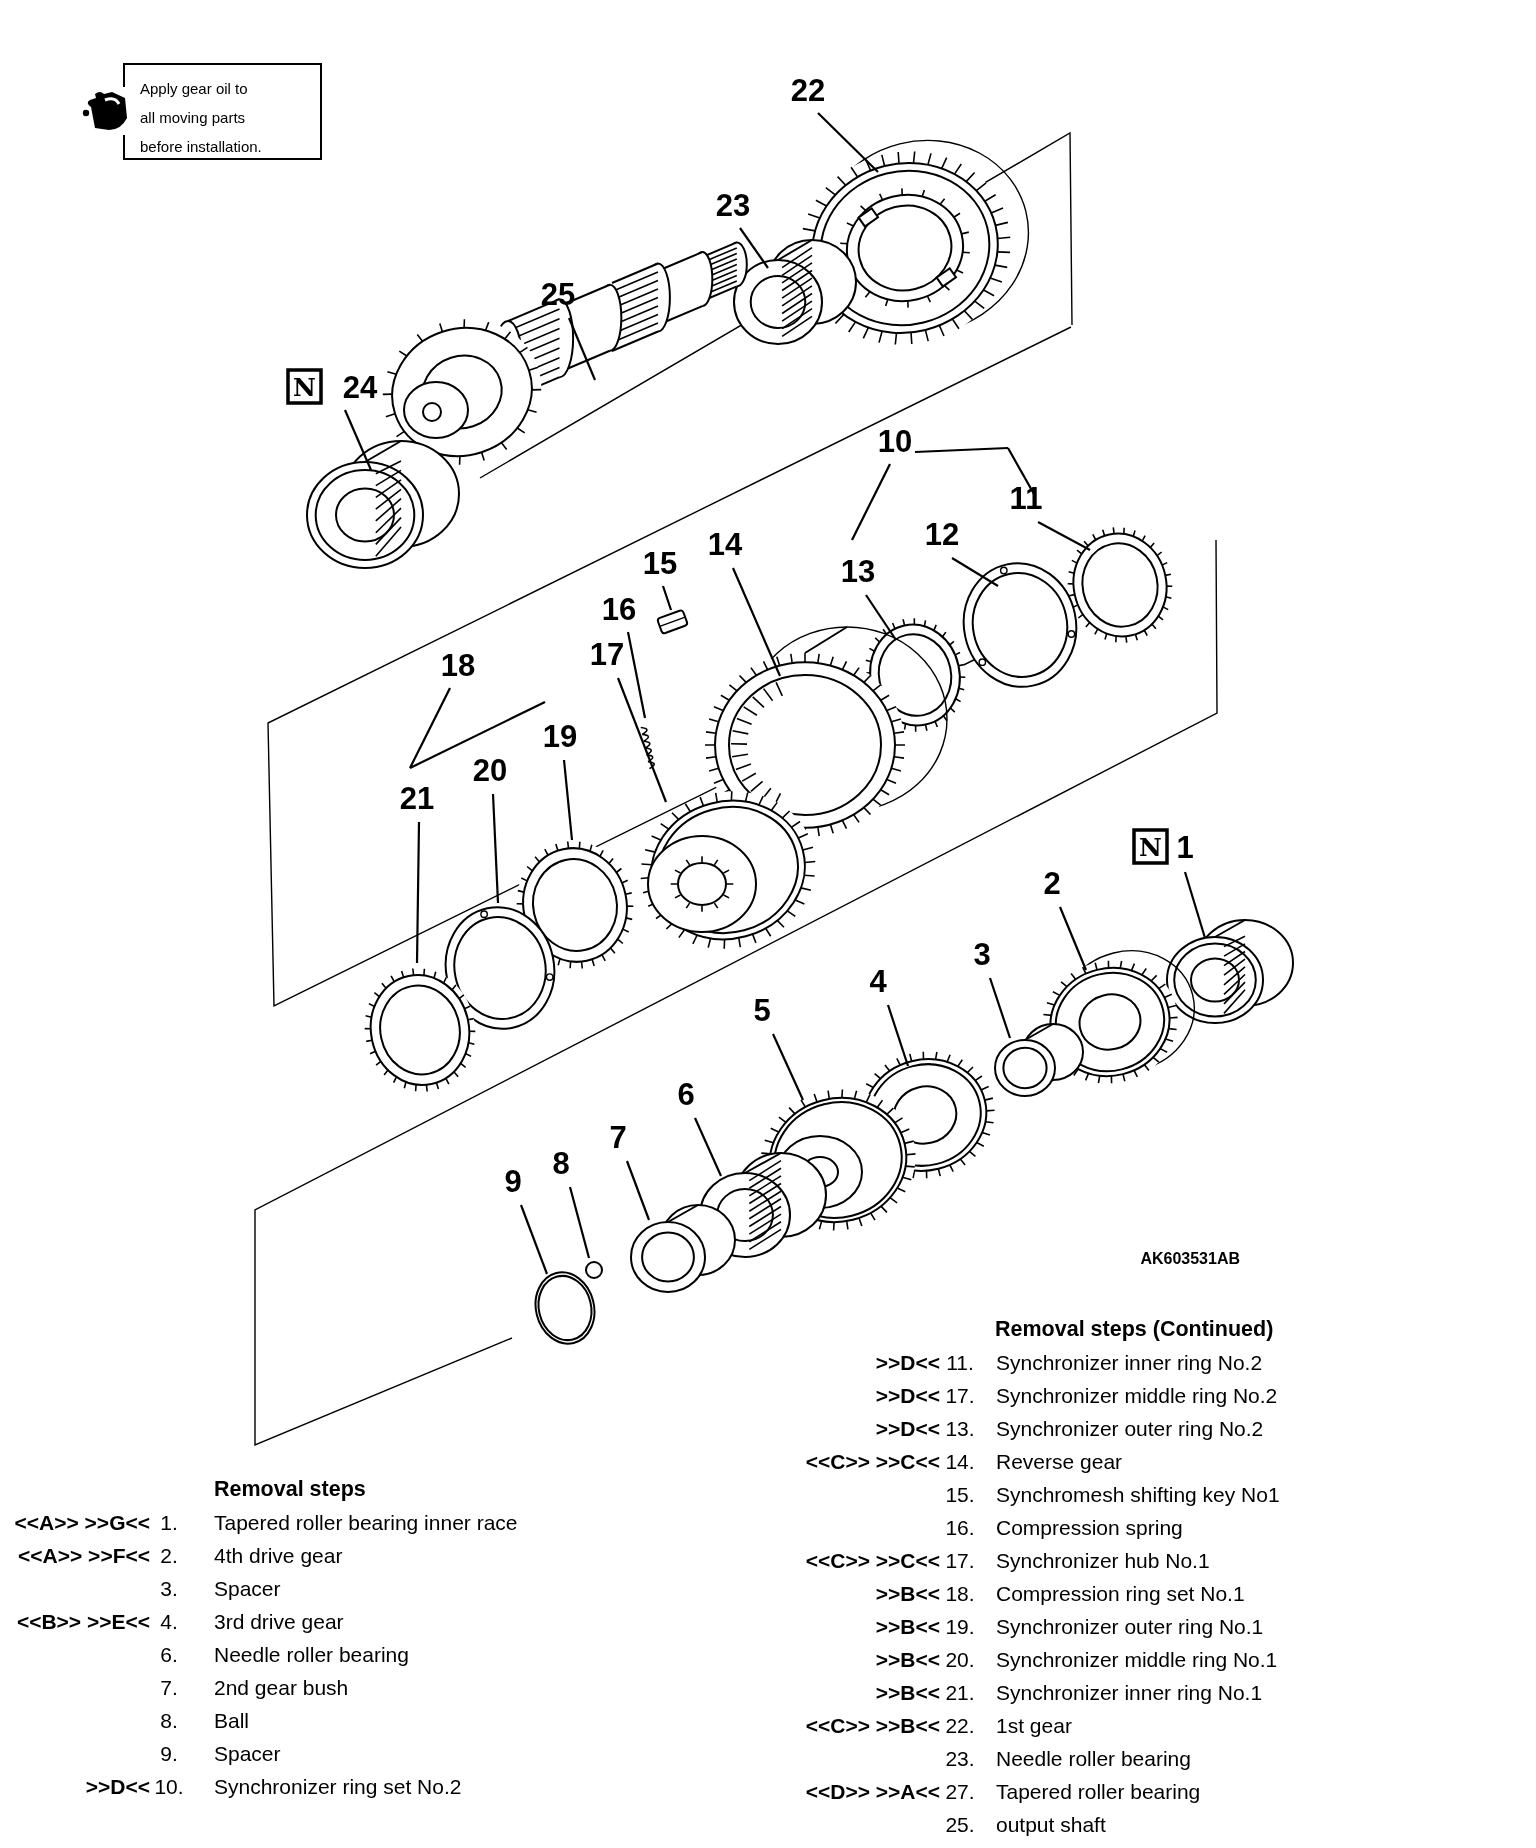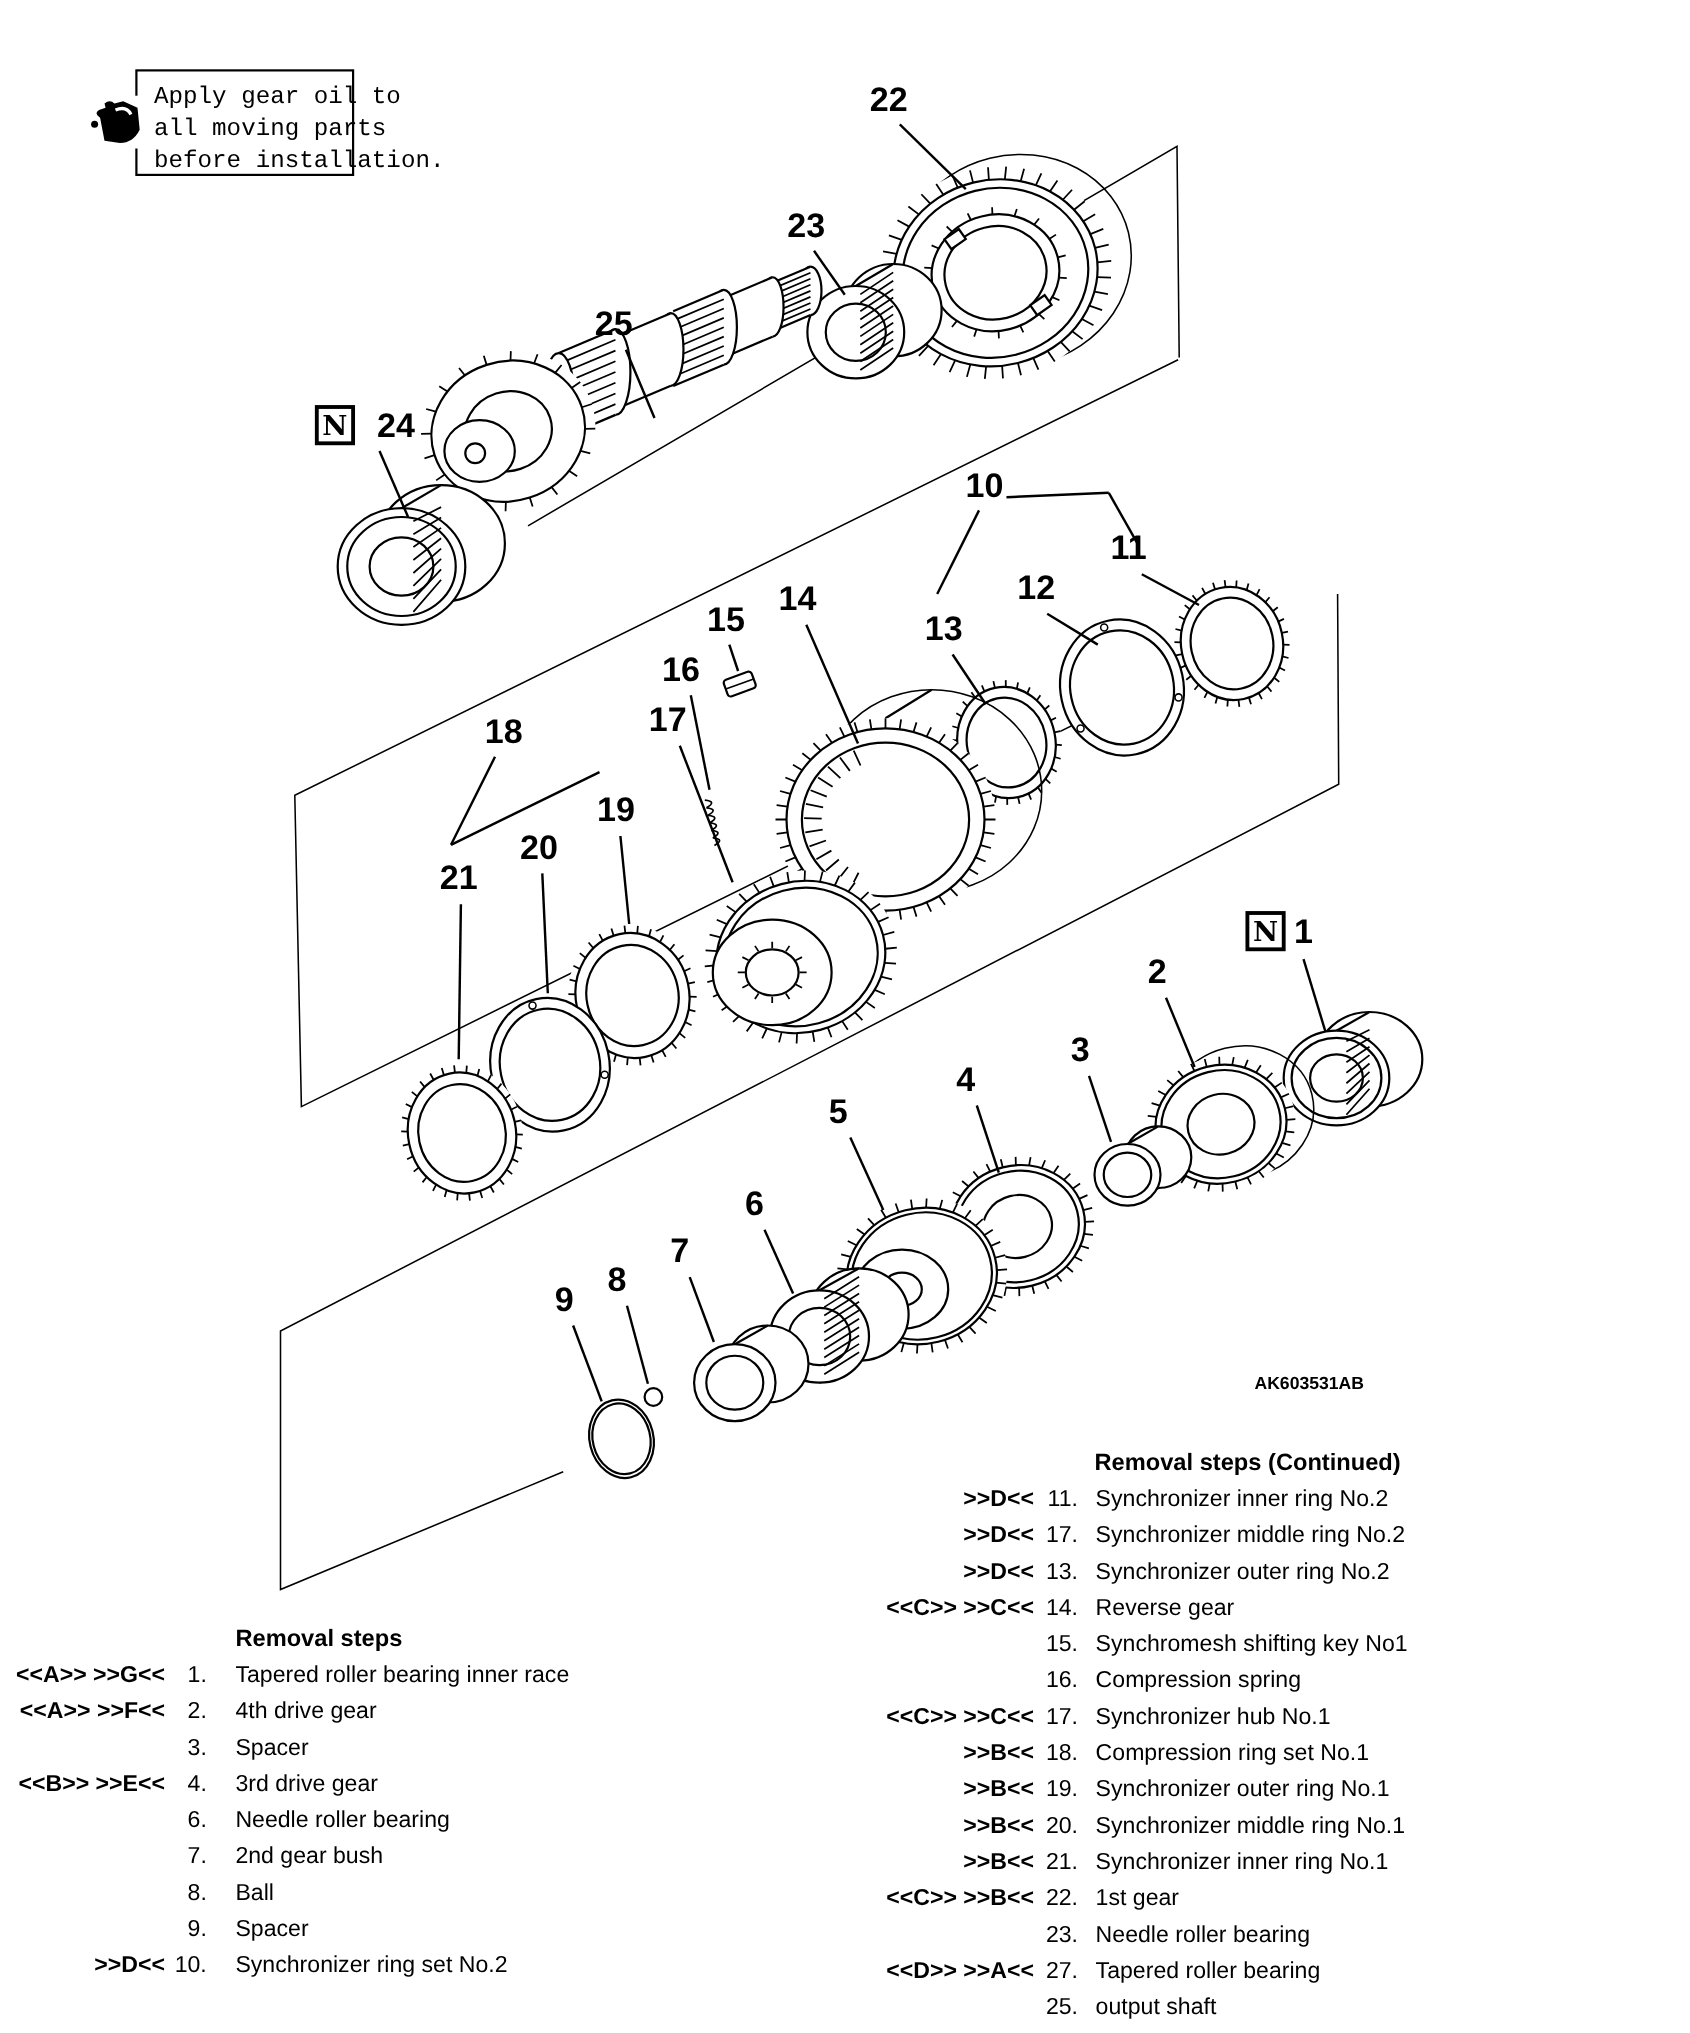--- a/index.html
+++ b/index.html
@@ -9,29 +9,29 @@
   .ln{fill:none;stroke:#000;stroke-width:2;}
   .thin{fill:none;stroke:#000;stroke-width:1.4;}
   .wh{fill:#fff;stroke:#000;stroke-width:2;}
   .whf{fill:#fff;stroke:none;}
   .tk{fill:none;stroke:#000;stroke-width:1.6;}
   .ld{fill:none;stroke:#000;stroke-width:2.2;}
   .co{font-weight:bold;font-size:31px;font-family:"Liberation Sans",sans-serif;}
   .nco{font-weight:bold;font-size:25px;font-family:"DejaVu Serif",serif;}
   .notebox{position:absolute;left:123px;top:63px;width:199px;height:97px;
            border:2px solid #000;box-sizing:border-box;}
-  .notetext{position:absolute;left:15px;top:9px;font-size:22px;line-height:29px;white-space:nowrap;font-family:Liberation Mono, monospace;}
+  .notetext{position:absolute;left:15px;top:9px;font-size:15px;line-height:29px;white-space:nowrap;}
   .oilcan{position:absolute;left:-46px;top:22px;width:54px;height:48px;background:#fff;}
   .figcode{position:absolute;left:1100px;top:1250px;width:140px;text-align:right;
            font-weight:bold;font-size:16px;}
   .list{position:absolute;font-size:21px;line-height:33px;white-space:nowrap;}
   .list .heading{font-weight:bold;font-size:21.5px;}
   .row{display:flex;}
   .mk{text-align:right;font-weight:bold;}
-  .num{text-align:right;}
+  .num{text-align:center;}
   .list-left{left:0;top:1473px;}
   .list-left .heading{margin-left:214px;}
   .list-left .mk{width:150px;}
   .list-left .num{width:38px;}
   .list-left .nm{margin-left:26px;}
   .list-right{left:760px;top:1313px;}
   .list-right .heading{margin-left:235px;}
   .list-right .mk{width:180px;}
   .list-right .num{width:40px;}
   .list-right .nm{margin-left:16px;}

